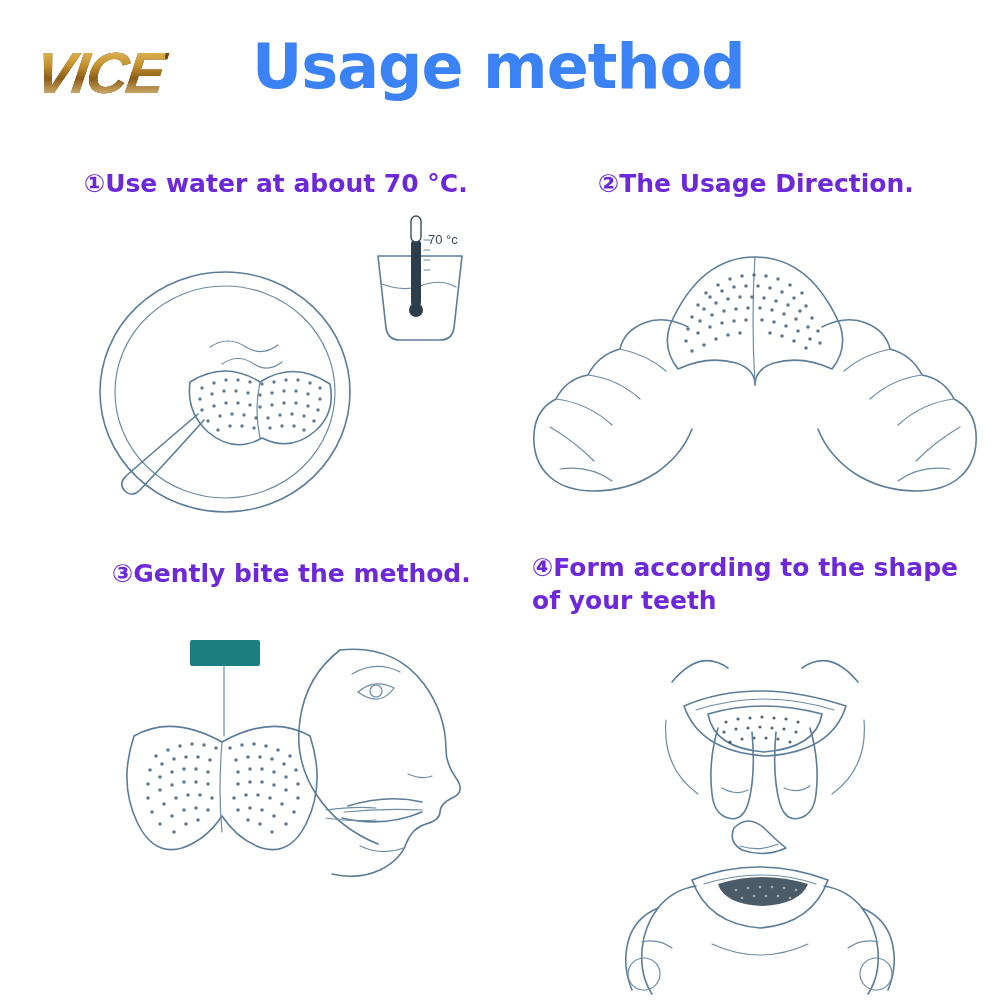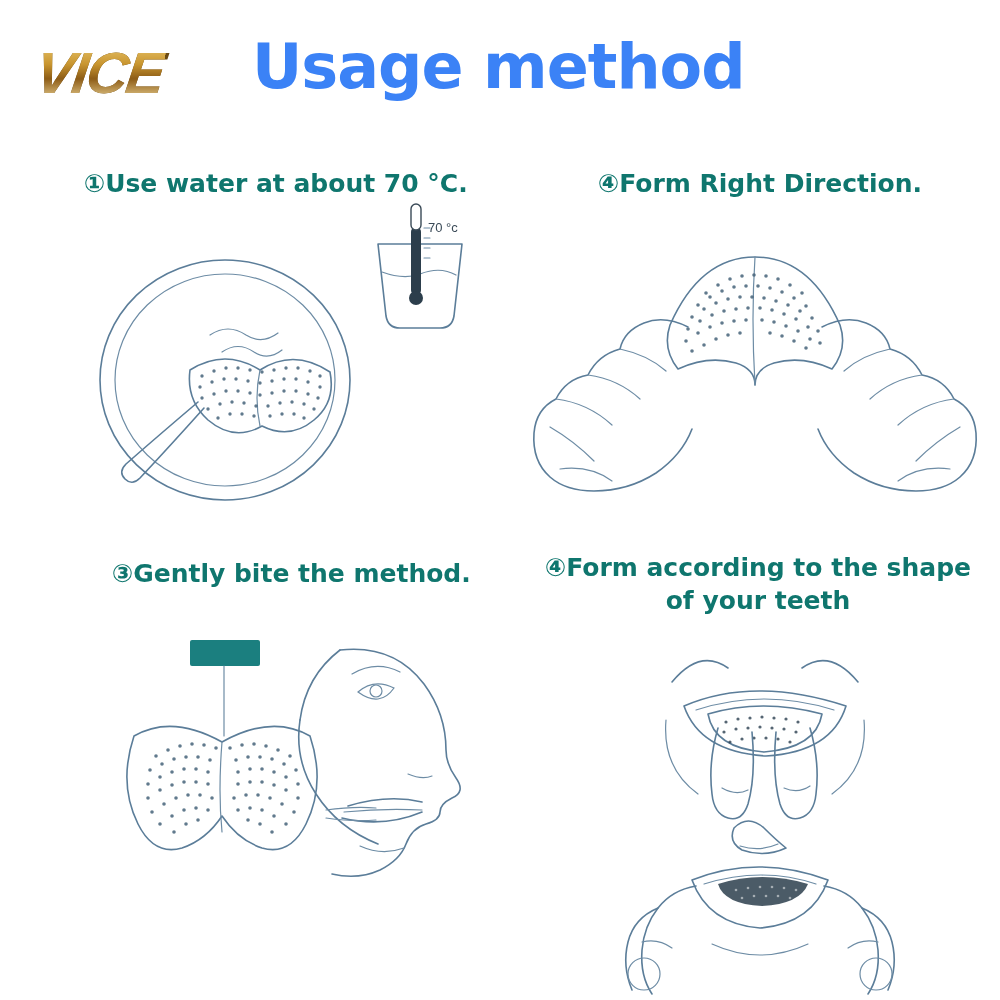--- a/index.html
+++ b/index.html
@@ -34,34 +34,34 @@
   .title{
     position:absolute;left:252px;top:18px;
     font-size:62px;font-weight:bold;color:#3b82f6;
     line-height:1;letter-spacing:-1px;
     font-family:"DejaVu Sans", sans-serif;
   }
 
   
   .cap{
     position:absolute;
-    color:#0f766e;
+    color:#6d28d9;
     font-weight:bold;
     font-size:25px;
     line-height:1.3;
     font-family:"DejaVu Sans", sans-serif;
   }
   #cap1{left:84px;top:168px;width:420px;}
   #cap2{left:598px;top:168px;width:380px;}
   #cap3{left:112px;top:558px;width:420px;}
-  #cap4{left:532px;top:552px;width:452px;text-align:center;}
+  #cap4{left:532px;top:552px;width:452px;}
 
   
   .panel{position:absolute;}
-  #panel1{left:90px;top:210px;width:400px;height:320px;}
+  #panel1{left:90px;top:222px;width:400px;height:320px;}
   #panel2{left:520px;top:215px;width:470px;height:320px;}
   #panel3{left:90px;top:620px;width:420px;height:300px;}
   #panel4{left:600px;top:610px;width:330px;height:390px;}
 
   svg{display:block;overflow:visible;}
   .ln{fill:none;stroke:#5b7d99;stroke-width:1.6;stroke-linecap:round;stroke-linejoin:round;}
   .ln-thin{fill:none;stroke:#6d8ca5;stroke-width:1.2;stroke-linecap:round;}
   .fill-teal{fill:#1b7f7f;}
   .fill-dark{fill:#2c3e4c;}
   .txt-small{font-family:"Liberation Sans",sans-serif;font-size:13px;fill:#3a4a57;}
@@ -71,21 +71,21 @@
 
 <div id="page">
 
   <div class="header">
     <div class="brand-shadow">VICE</div>
     <div class="brand">VICE</div>
     <div class="title">Usage method</div>
   </div>
 
   <div class="cap" id="cap1">①Use water at about 70 °C.</div>
-  <div class="cap" id="cap2">④Form Right Direction.</div>
+  <div class="cap" id="cap2">②The Usage Direction.</div>
   <div class="cap" id="cap3">③Gently bite the method.</div>
   <div class="cap" id="cap4">④Form according to the shape of your teeth</div>
 
   <div class="panel" id="panel1">
     <svg width="400" height="320" viewBox="0 0 400 320">
 
       <g>
         <ellipse class="ln" cx="135" cy="170" rx="125" ry="120"></ellipse>
         <ellipse class="ln-thin" cx="135" cy="170" rx="110" ry="106"></ellipse>
 

